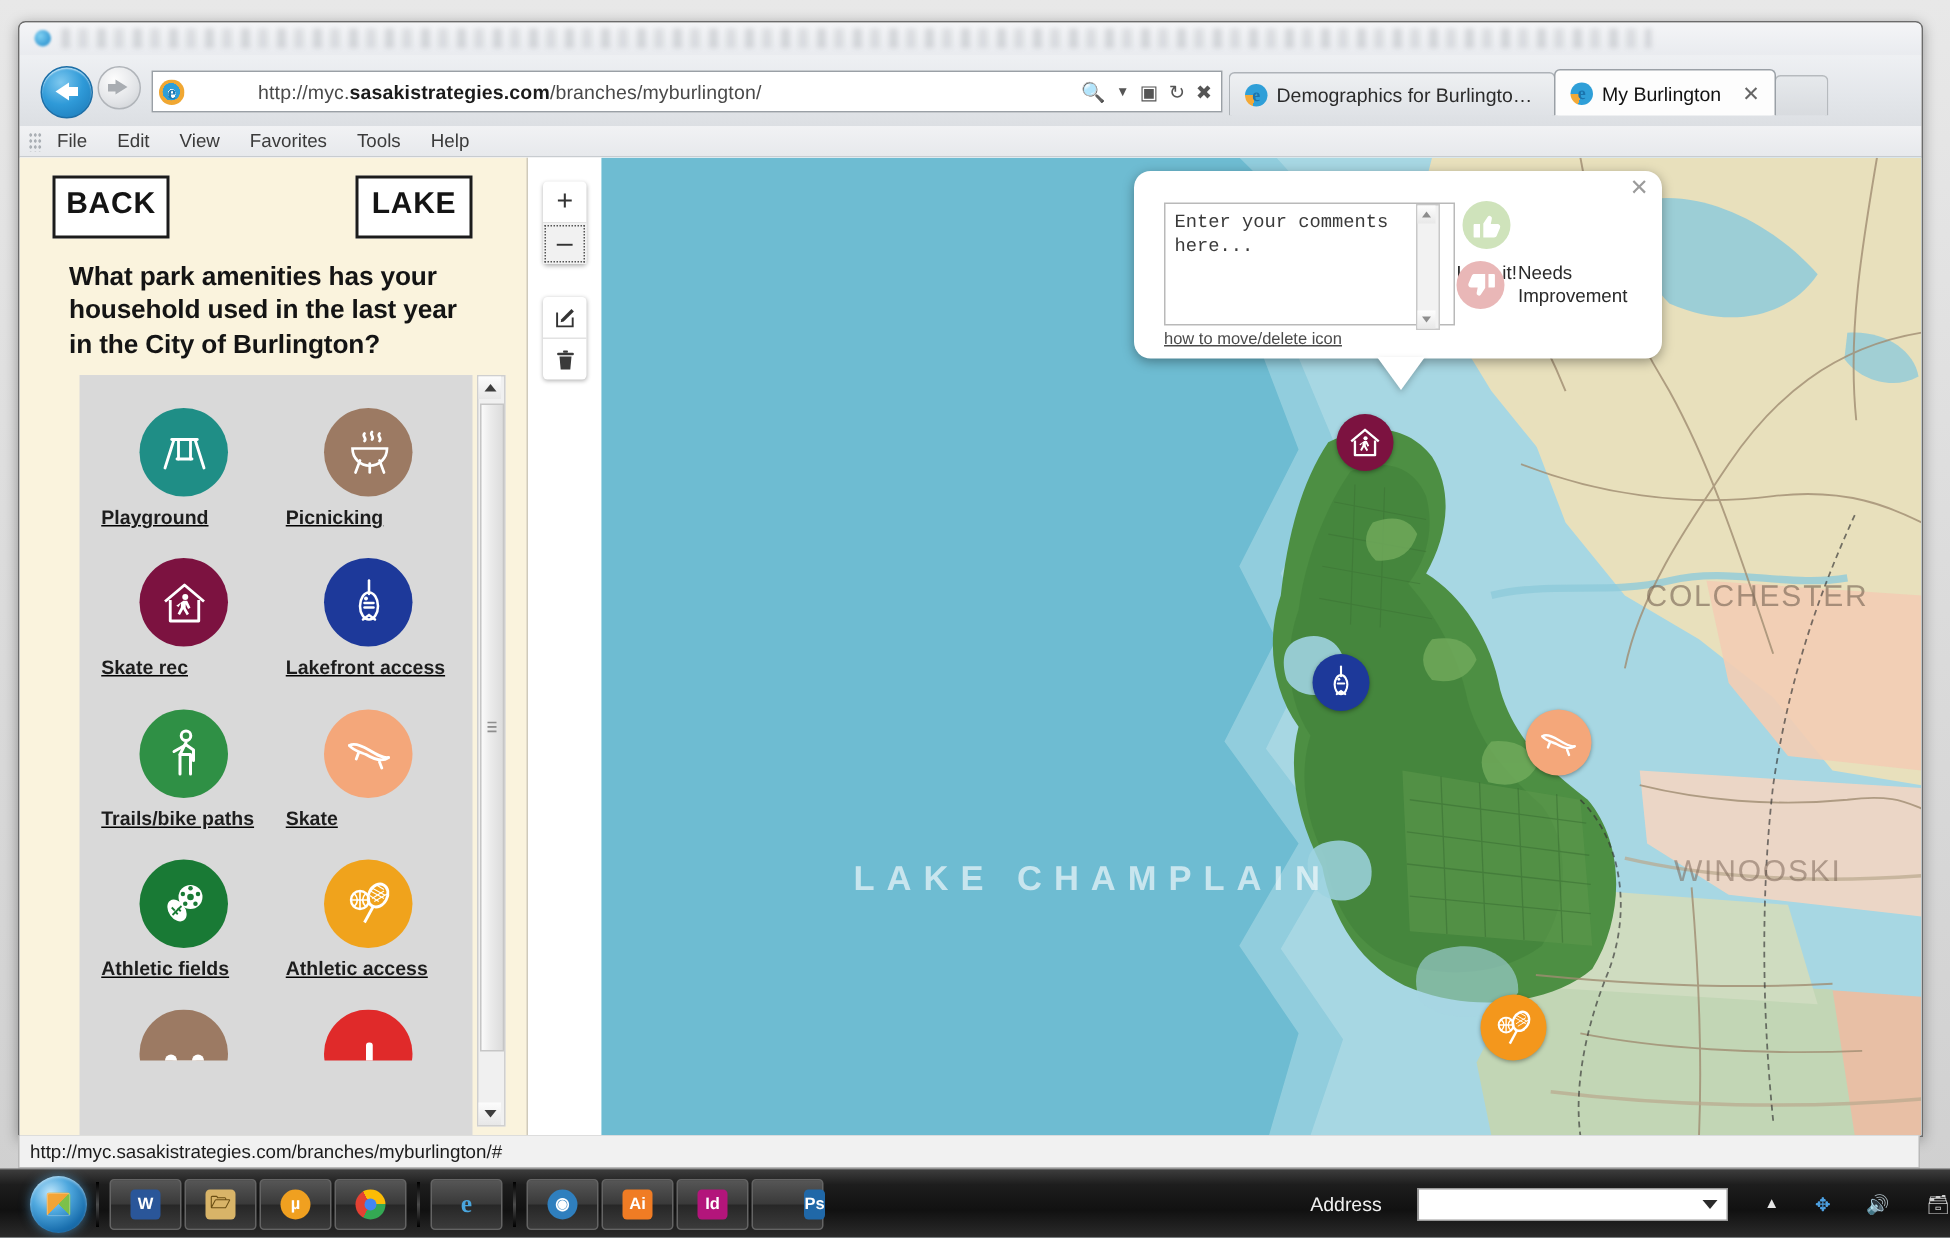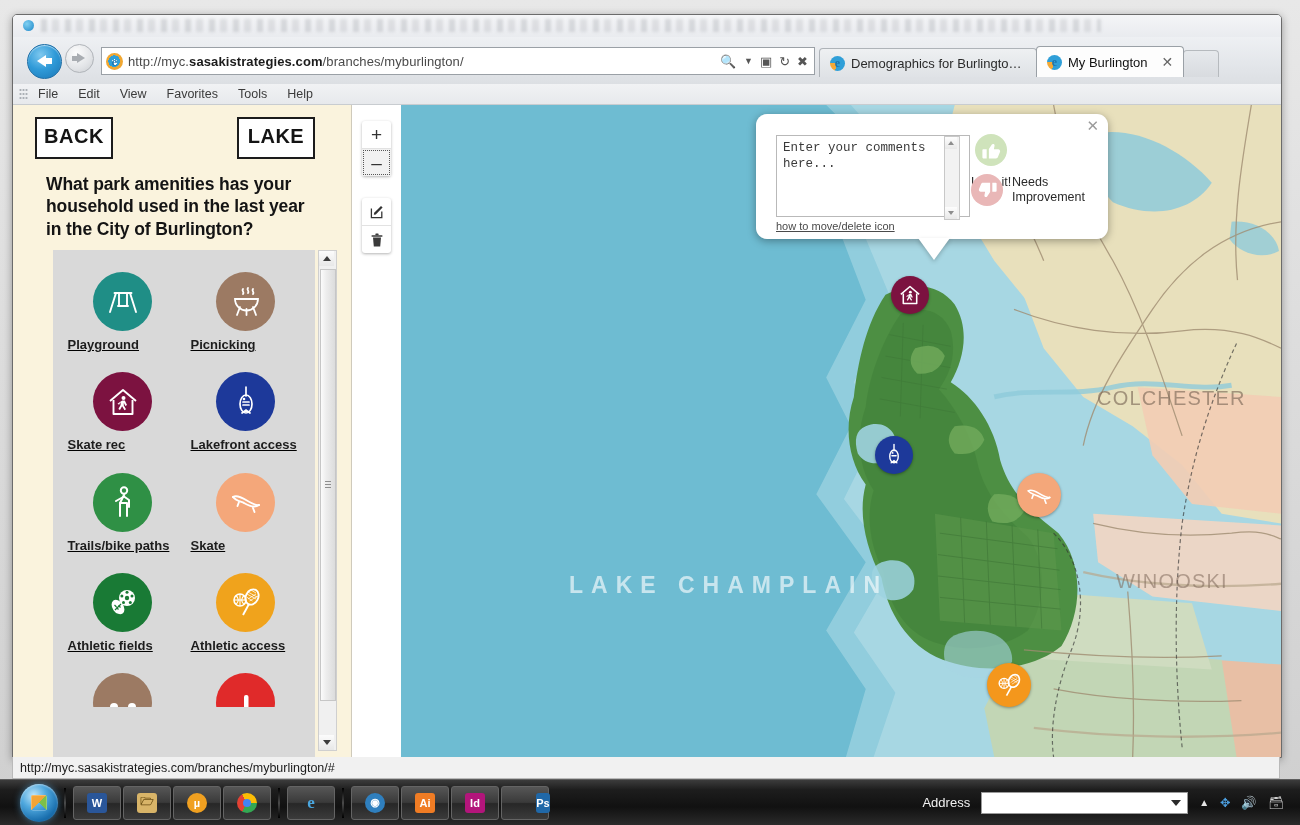--- a/index.html
+++ b/index.html
@@ -106,20 +106,21 @@
     position:relative;
   }
   #ie-favicon::after{
     content:"e"; position:absolute; inset:0; color:#1c7ab5; font-size:13px;
     font-weight:bold; text-align:center; line-height:17px;
     font-family:"Liberation Serif", serif;
   }
   #url-text{
     font-size:13px; color:#4a4a4a; white-space:nowrap; overflow:hidden;
     letter-spacing:.1px;
+    margin-left:44px;
   }
   #url-text b{ color:#1b1b1b; font-weight:bold;}
   .addr-icons{
     margin-left:auto; display:flex; align-items:center; gap:7px;
     padding-right:6px; color:#555; font-size:13px;
   }
   .addr-icons span{cursor:pointer;}
 
   
   #tabs-area{
@@ -397,22 +398,22 @@
     border:1px solid #646464; border-radius:3px;
     display:flex;align-items:center;justify-content:center; cursor:pointer;
   }
   .tb-ico{
     width:20px;height:20px;border-radius:3px;
     display:flex;align-items:center;justify-content:center;
     font-size:11px; font-weight:bold; color:#fff;
     font-family:"Liberation Sans", sans-serif;
   }
   #tray{
-    margin-left:auto; display:flex; align-items:center; gap:11px;
-    padding-right:16px; color:#e6e6e6; font-size:12.5px;
+    margin-left:auto; display:flex; align-items:center; gap:24px;
+    padding-right:0; color:#e6e6e6; font-size:12.5px;
   }
   #addr-label{font-size:13px;color:#f0f0f0;}
   #addr-combo{
     width:205px;height:20px;background:#fff;border:1px solid #9a9a9a;
     display:flex;align-items:center;justify-content:flex-end;
   }
   #addr-combo i{
     width:0;height:0;border-left:5px solid transparent;border-right:5px solid transparent;
     border-top:6px solid #2b2b2b; margin-right:6px;
   }

